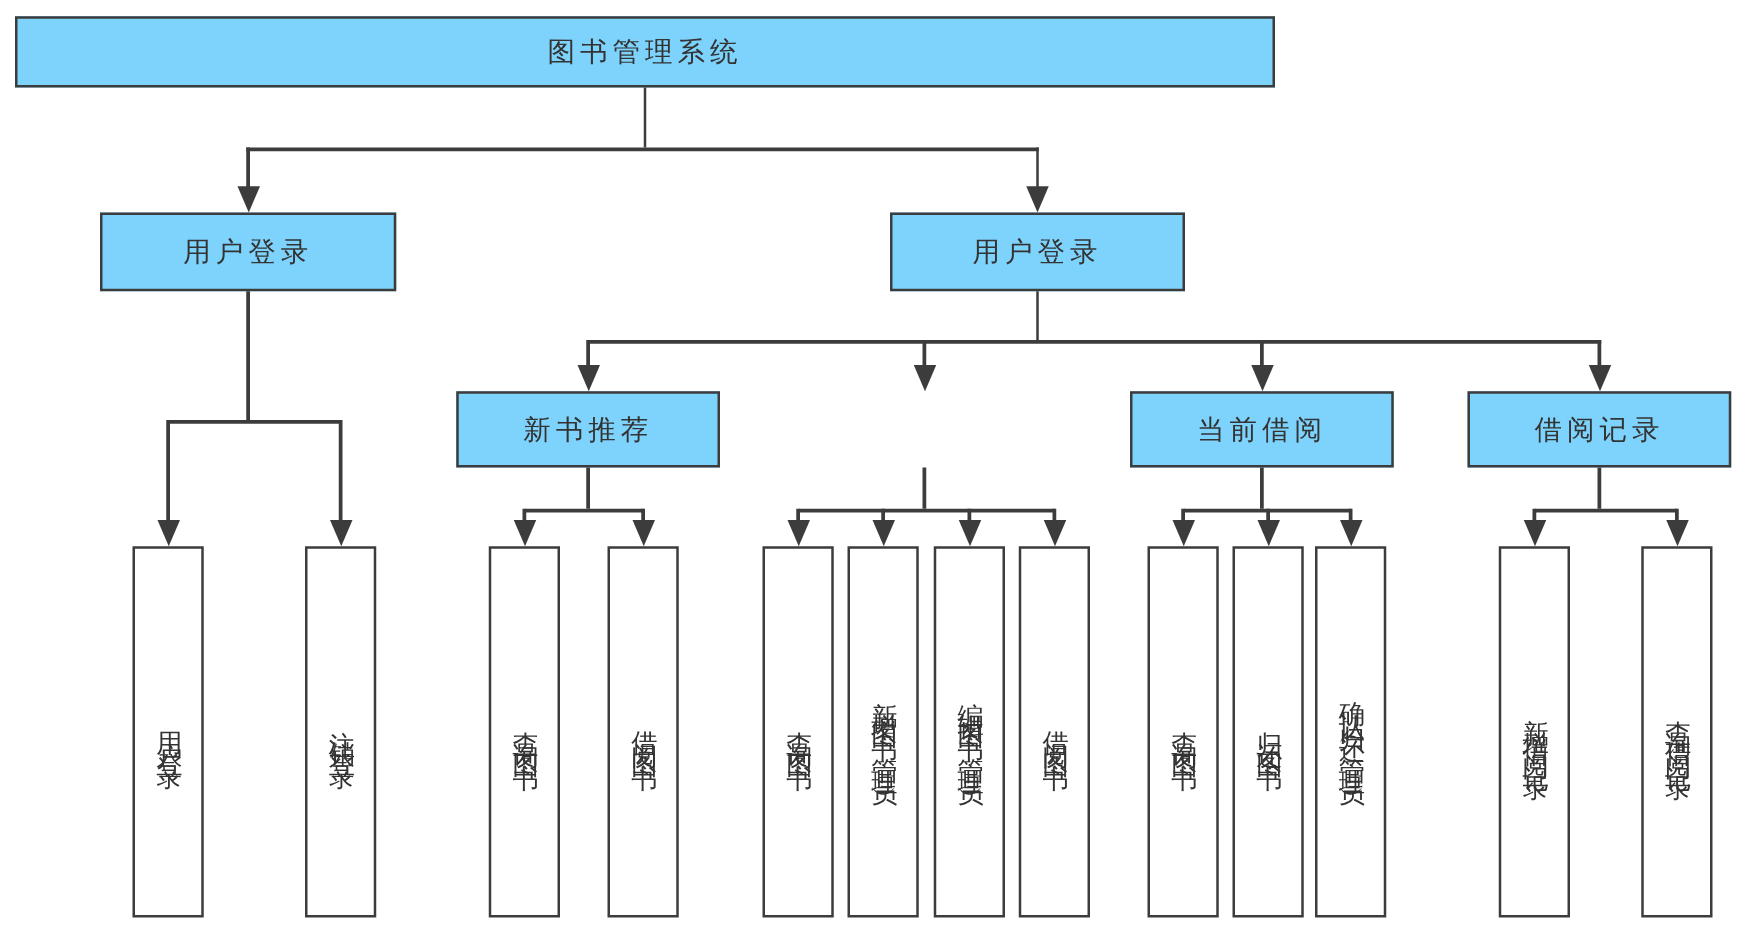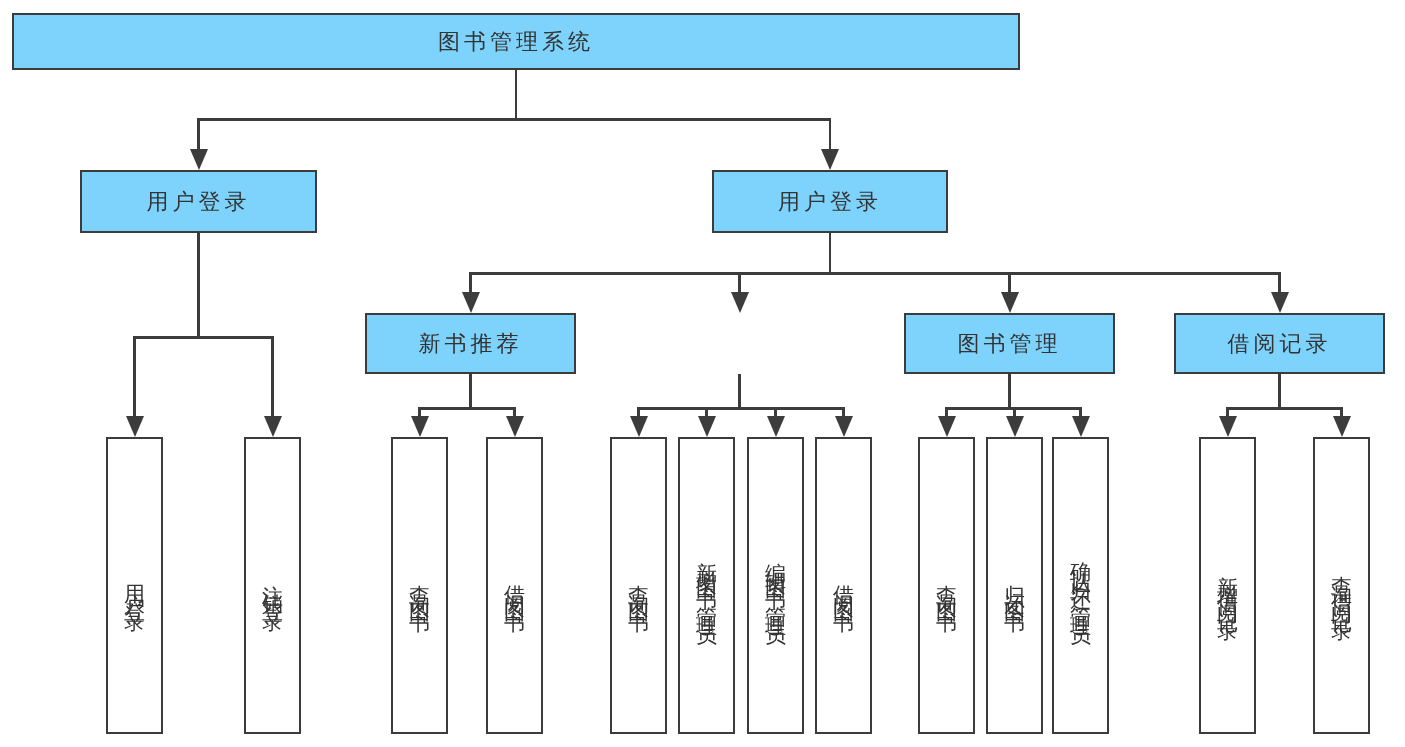--- a/index.html
+++ b/index.html
@@ -104,21 +104,21 @@
   <div class="vl" style="left:1278.25px; top:272px; height:21px;"></div>
   <div class="ah" style="left:461.5px; top:292px;"></div>
   <div class="ah" style="left:730.5px; top:292px;"></div>
   <div class="ah" style="left:1000.5px; top:292px;"></div>
   <div class="ah" style="left:1270.5px; top:292px;"></div>
 
   <div class="box" style="left:365px; top:313px; width:211px; height:61px;">
     <span>新书推荐</span>
   </div>
   <div class="box" style="left:904px; top:313px; width:211px; height:61px;">
-    <span>图书管理</span>
+    <span>当前借阅</span>
   </div>
   <div class="box" style="left:1174px; top:313px; width:211px; height:61px;">
     <span>借阅记录</span>
   </div>
 
   <div class="vl" style="left:469.25px; top:374px; height:33px;"></div>
   <div class="hl" style="left:419.5px; top:407px; width:95px;"></div>
   <div class="vl" style="left:418.25px; top:407px; height:10px;"></div>
   <div class="vl" style="left:513.25px; top:407px; height:10px;"></div>
   <div class="ah" style="left:410.5px; top:416px;"></div>

